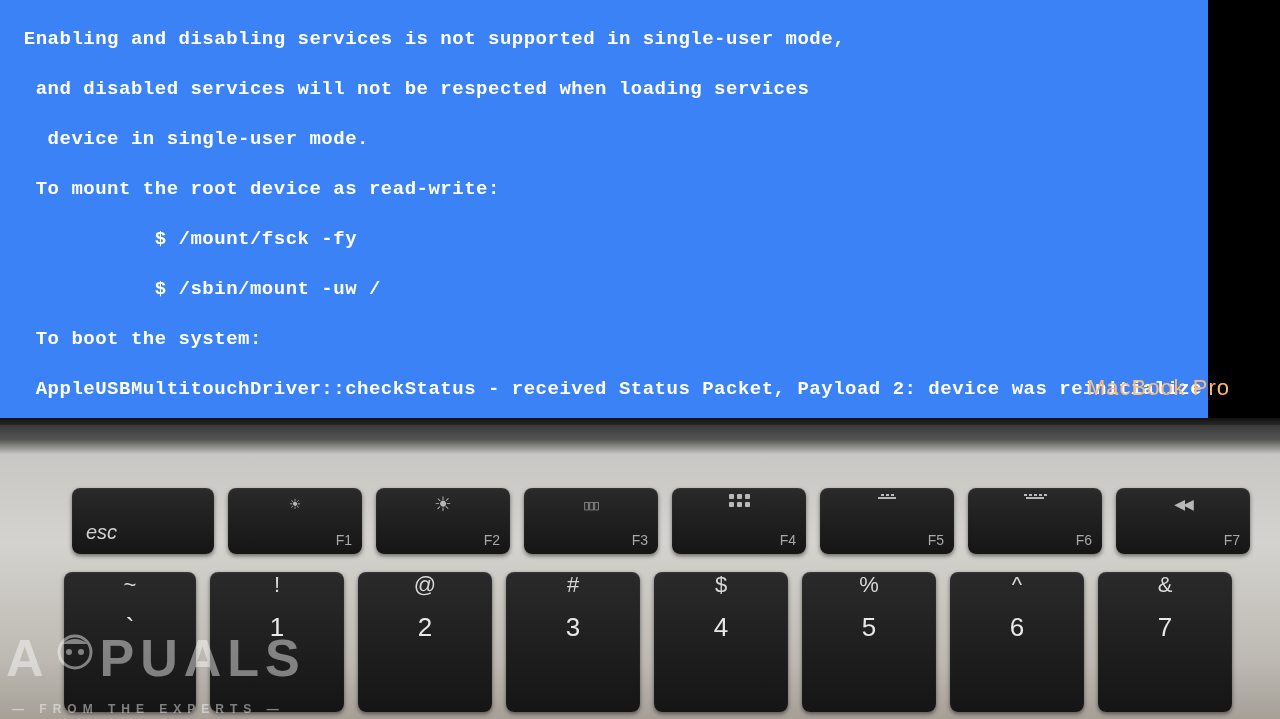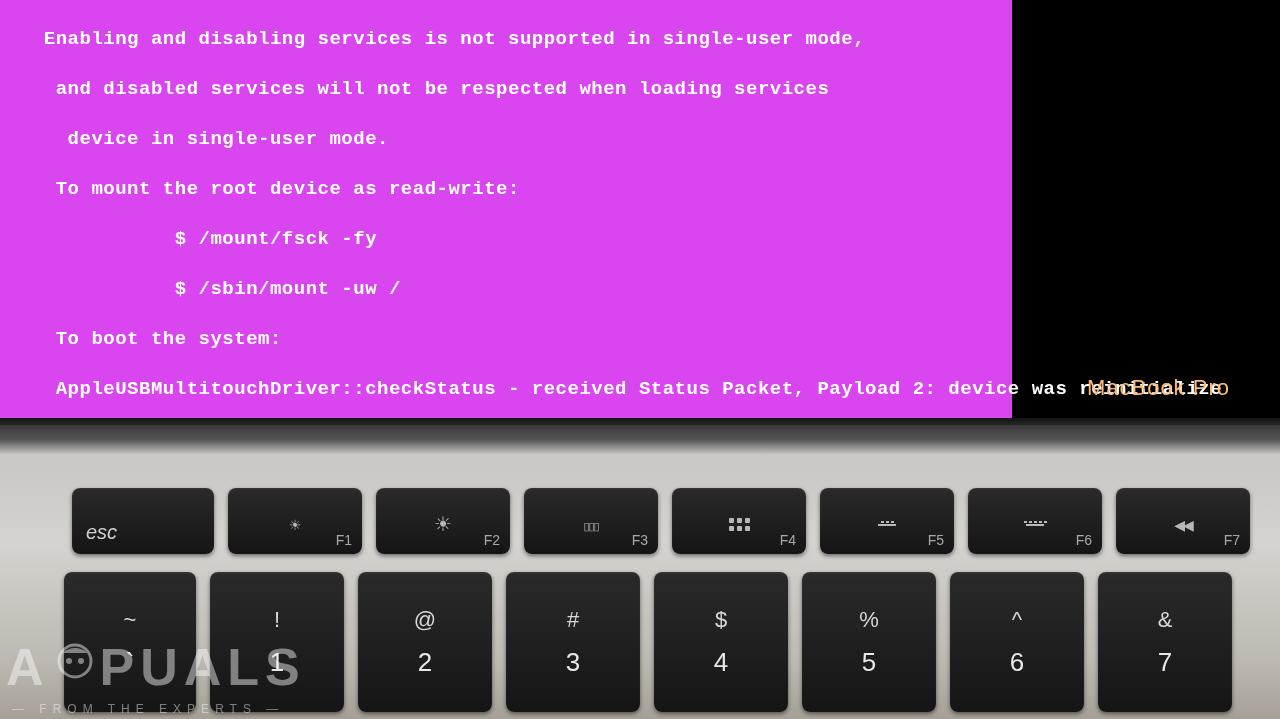--- a/index.html
+++ b/index.html
@@ -11,25 +11,24 @@
       width: 1280px;
       height: 719px;
       background: #000;
       overflow: hidden;
       position: relative;
     }
     .screen {
       position: absolute;
       top: 0;
       left: 0;
-      width: 1012px;
+      width: 1208px;
       height: 420px;
-      background: #d946ef;
+      background: #3b82f6;
       padding-top: 2px;
-      padding-left: 20px;
     }
     .terminal {
       font-family: "Menlo", "Consolas", "Courier New", monospace;
       font-size: 19px;
       font-weight: bold;
       color: #fff;
       line-height: 25px;
       white-space: pre;
       letter-spacing: 0.5px;
     }
@@ -89,21 +88,21 @@
     .row1 { top: 488px; left: 32px; }
     .row2 { top: 572px; left: 24px; }
     .key {
       background: linear-gradient(180deg, #2a2a2a 0%, #151515 100%);
       border-radius: 8px;
       color: #d8d8d8;
       font-family: "Helvetica Neue", Arial, sans-serif;
       display: flex;
       flex-direction: column;
       align-items: center;
-      justify-content: center;
+      justify-content: flex-start;
       box-shadow: 0 2px 4px rgba(0,0,0,0.5), inset 0 1px 2px rgba(255,255,255,0.08);
       position: relative;
     }
     .fn-key {
       width: 134px;
       height: 66px;
     }
     .fn-key .icon {
       color: #b8b8b8;
       font-size: 18px;
@@ -180,23 +179,23 @@
     .watermark .big {
       font-size: 52px;
       font-weight: 900;
       letter-spacing: 6px;
       display: flex;
       align-items: baseline;
     }
     .watermark .small {
       font-size: 12px;
       letter-spacing: 6px;
-      margin-top: 10px;
+      margin-top: 19px;
       margin-left: 6px;
-      font-weight: 400;
+      font-weight: 700;
     }
     .watermark .aicon {
       display: inline-flex;
       align-items: center;
       justify-content: center;
       width: 50px;
       height: 50px;
       position: relative;
       top: 4px;
     }

